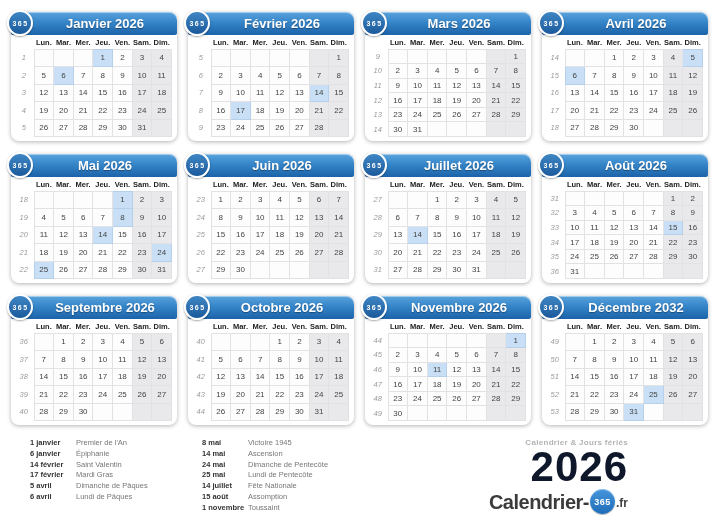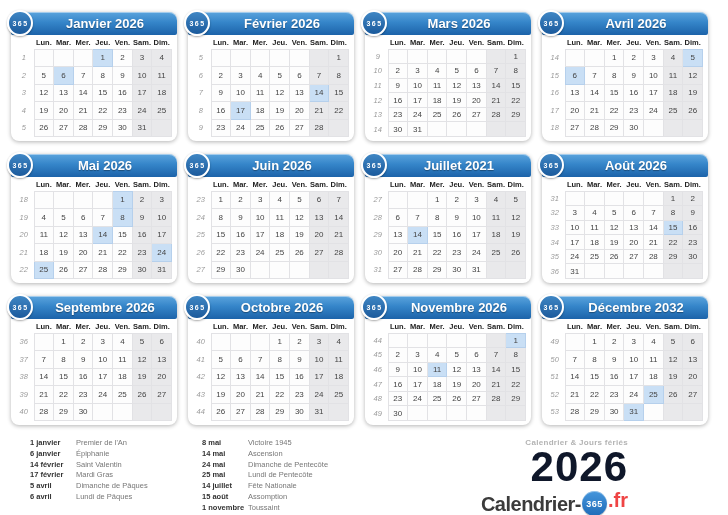--- a/index.html
+++ b/index.html
@@ -55,21 +55,21 @@
   .big-year { font-size:42px; font-weight:bold; color:#0f172a; line-height:40px;
     letter-spacing:1px; }
   .site-logo { display:flex; align-items:flex-end; justify-content:flex-end;
     margin-top:2px; cursor:pointer; }
   .logo-prefix { font-size:20px; font-weight:bold; color:#3b3b3b; letter-spacing:-0.5px; }
   .logo-circle { width:25px; height:25px; border-radius:50%;
     background:linear-gradient(180deg,#4596dc,#1f6cb8);
     box-shadow:inset 0 1px 0 rgba(255,255,255,0.4), 0 1px 1px rgba(0,0,0,0.3);
     color:#fff; font-size:9px; font-weight:bold; letter-spacing:0.5px;
     display:flex; align-items:center; justify-content:center; margin:0 1px; }
-  .logo-suffix { font-size:20px; font-weight:bold; color:#ef4444;
+  .logo-suffix { font-size:12px; font-weight:bold; color:#404040;
     align-self:flex-end; padding-bottom:4px; }
 </style>
 </head>
 <body>
 
 <div class="page">
   <div class="months-grid">
   <div class="month-card">
     <div class="month-header">
       <span class="badge-365">365</span>
@@ -544,21 +544,21 @@
                 <td class="day weekend"></td>
               </tr>
             </tbody>
       </table>
     </div>
   </div>
 
   <div class="month-card">
     <div class="month-header">
       <span class="badge-365">365</span>
-      <span class="month-title">Juillet 2021</span>
+      <span class="month-title">Juillet 2026</span>
     </div>
     <div class="month-body">
       <table class="cal">
         <colgroup>
               <col class="wk">
             </colgroup>
         <thead>
               <tr>
                 <th class="corner"></th>
                 <th>Lun.</th>

